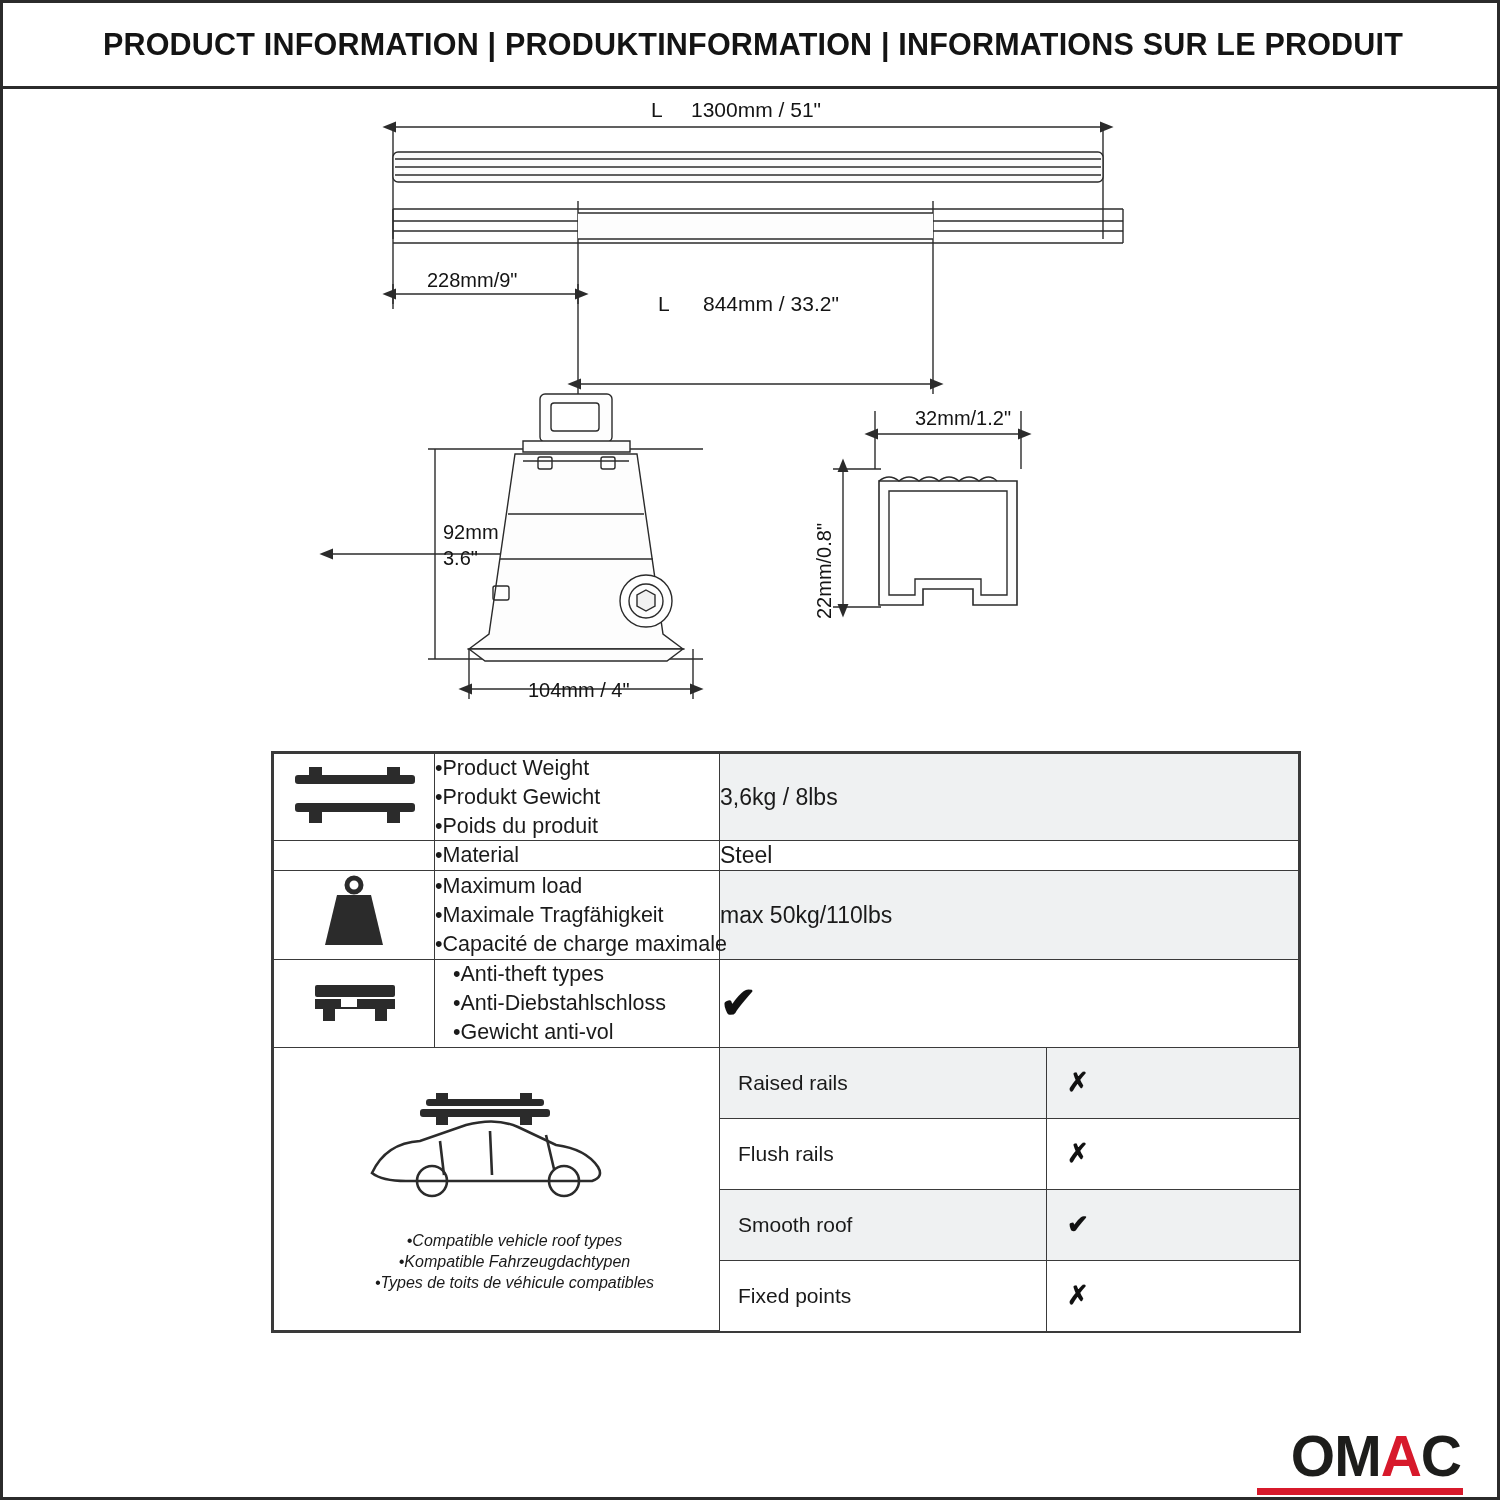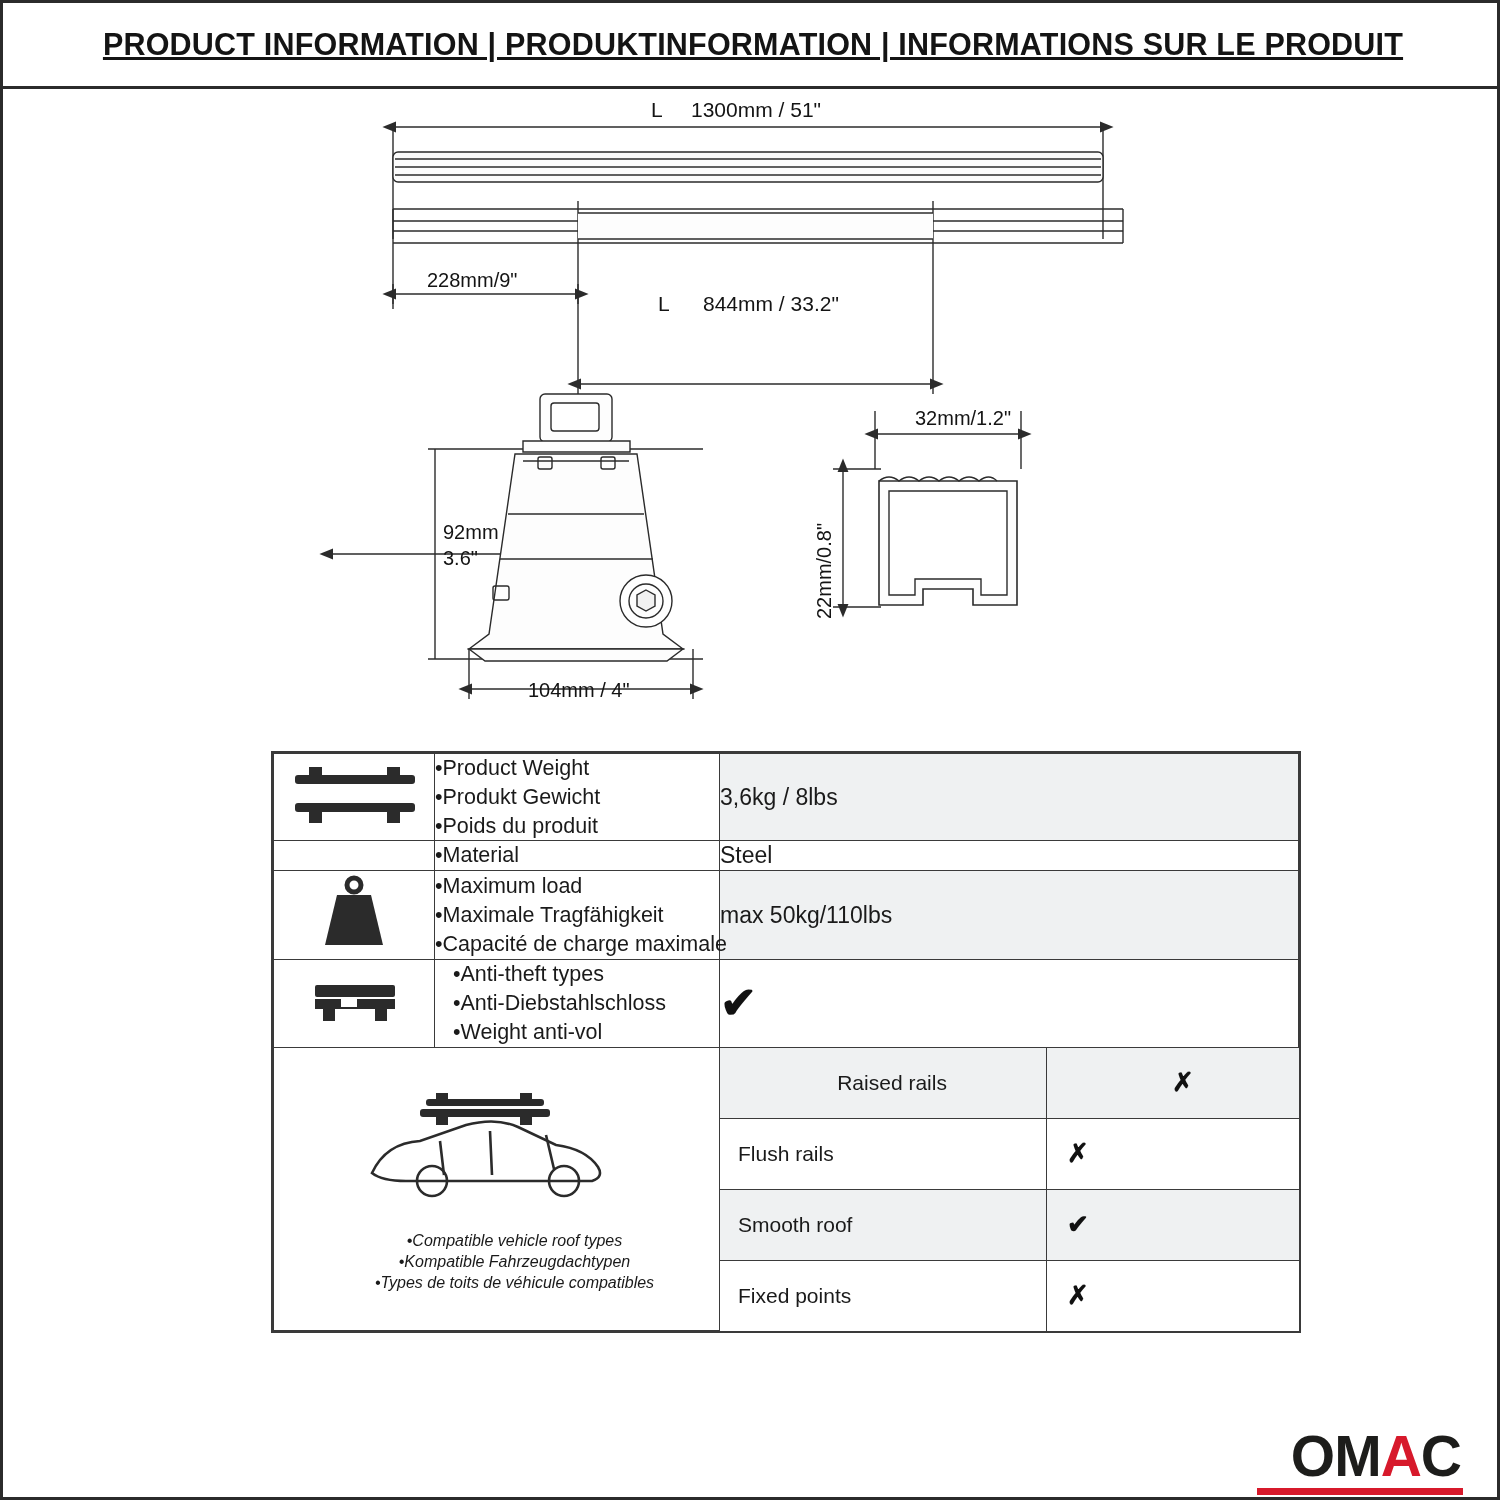--- a/index.html
+++ b/index.html
@@ -34,21 +34,20 @@
     justify-content: center;
     border-bottom: 3px solid #2b2b2b;
     box-sizing: border-box;
   }
   .header-title {
     font-size: 30.5px;
     font-weight: bold;
     letter-spacing: 0.2px;
     color: #141414;
     white-space: nowrap;
-    text-decoration: underline;
   }
   
   .diagram {
     position: absolute;
     top: 86px;
     left: 0;
     width: 1500px;
     height: 655px;
   }
   .diagram svg { display: block; }
@@ -133,21 +132,21 @@
   }
   table.roof td {
     border: 1.5px solid #3a3a3a;
     height: 70px;
     font-size: 21px;
     padding: 0 0 0 18px;
   }
   table.roof td.val { width: 40%; padding-left: 20px; }
   .nest { padding: 0 !important; border: none !important; }
   table.roof tr td:first-child { border-left: none; }
-  table.roof tr:first-child td { border-top: none; text-align: center; }
+  table.roof tr:first-child td { border-top: none; }
   table.roof tr:last-child td { border-bottom: none; }
   table.roof tr td:last-child { border-right: none; }
 
   
   .logo {
     position: absolute;
     right: 34px;
     bottom: 10px;
     display: flex;
     align-items: center;
@@ -343,21 +342,21 @@
               <rect x="36" y="36" width="80" height="10" fill="#2b2b2b"></rect>
               <rect x="44" y="46" width="12" height="12" fill="#2b2b2b"></rect>
               <rect x="96" y="46" width="12" height="12" fill="#2b2b2b"></rect>
               <rect x="62" y="36" width="16" height="8" fill="#ffffff"></rect>
             </svg>
           </td>
           <td class="cell-label">
             <div class="lbl-list" style="padding-left:18px">
               <div>•Anti-theft types</div>
               <div>•Anti-Diebstahlschloss</div>
-              <div>•Weight anti-vol</div>
+              <div>•Gewicht anti-vol</div>
             </div>
           </td>
           <td class="cell-value">
             <span class="checkmark">✔</span>
           </td>
         </tr>
 
         <tr>
           <td class="roof-left" colspan="2">
             <svg width="330" height="135" viewBox="0 0 330 135">

